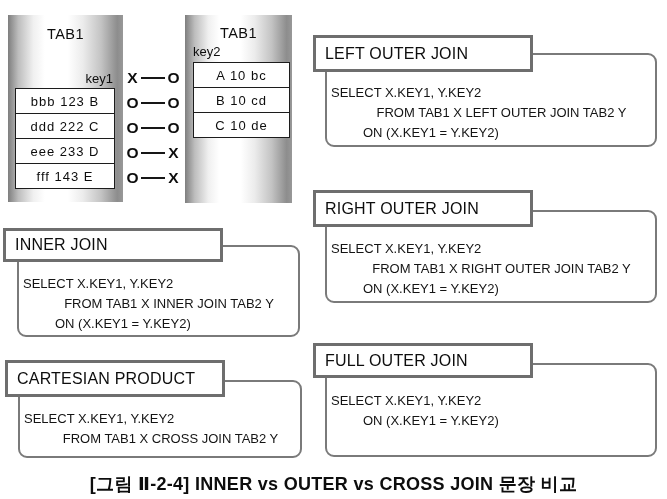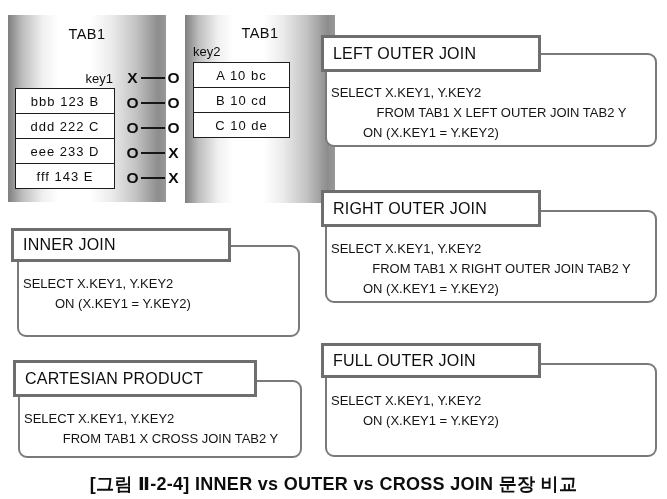--- a/index.html
+++ b/index.html
@@ -4,21 +4,20 @@
 <style>
   html,body{margin:0;padding:0;background:#fff;}
   #canvas{
     position:relative;width:667px;height:499px;background:#ffffff;overflow:hidden;
     font-family:"Liberation Sans","DejaVu Sans",sans-serif;color:#111;
   }
   
   .tcol{
     position:absolute;
     background:linear-gradient(90deg,#7e7e7e 0%,#bdbdbd 9%,#f0f0f0 22%,#ffffff 32%,#ffffff 52%,#ececec 65%,#c3c3c3 81%,#8d8d8d 95%,#989898 100%);
-    padding-left:43px;
   }
   .tcol-title{
     position:absolute;left:0;width:100%;text-align:center;
     font-size:14.5px;letter-spacing:.5px;color:#0d0d0d;
   }
   .keylab{position:absolute;font-size:13px;color:#0d0d0d;}
   .trows{position:absolute;}
   .trow{
     box-sizing:border-box;height:26px;margin-top:-1px;background:#fff;
     border:1.4px solid #1c1c1c;display:flex;align-items:center;justify-content:center;
@@ -30,21 +29,21 @@
   .conn{height:25.2px;display:flex;align-items:center;}
   .csym{font-weight:700;font-size:15.5px;width:13px;text-align:center;color:#0d0d0d;}
   .cline{flex:1;height:2.2px;background:#161616;margin:0 2px;}
   
   .jbox{position:absolute;}
   .jbody{
     position:absolute;box-sizing:border-box;background:#fff;
     border:2px solid #7a7a7a;border-radius:9px;padding-left:4px;z-index:1;
   }
   .jtitle{
-    position:absolute;left:8px;top:0;box-sizing:border-box;background:#fff;
+    position:absolute;left:0;top:0;box-sizing:border-box;background:#fff;
     border:3px solid #6e6e6e;display:flex;align-items:center;padding-left:9px;
     font-size:16px;letter-spacing:.2px;color:#0d0d0d;z-index:2;white-space:pre;
   }
   .sql{font-size:13px;line-height:20px;white-space:pre;color:#141414;}
   .ind1{padding-left:17px;text-align:center;}
   .ind2{padding-left:32px;}
   
   .caption{
     position:absolute;left:0;right:0;top:472px;text-align:center;
     font-size:18px;font-weight:700;letter-spacing:.3px;color:#0d0d0d;white-space:pre;
@@ -126,28 +125,29 @@
     <div class="jbody" style="left:12px;top:20px;width:332px;height:94px;padding-top:26px;">
       <div class="sql">SELECT X.KEY1, Y.KEY2</div>
       <div class="sql ind2">ON (X.KEY1 = Y.KEY2)</div>
     </div>
     <div class="jtitle" style="width:220px;height:35px;">FULL OUTER JOIN</div>
   </div>
 
   <div class="jbox" style="left:3px;top:228px;">
     <div class="jbody" style="left:14px;top:17px;width:283px;height:92px;padding-top:27px;">
       <div class="sql">SELECT X.KEY1, Y.KEY2</div>
+      <div class="sql ind1">FROM TAB1 X INNER JOIN TAB2 Y</div>
       <div class="sql ind2">ON (X.KEY1 = Y.KEY2)</div>
     </div>
     <div class="jtitle" style="width:220px;height:34px;">INNER JOIN</div>
   </div>
 
   <div class="jbox" style="left:5px;top:360px;">
     <div class="jbody" style="left:13px;top:20px;width:284px;height:78px;padding-top:27px;">
       <div class="sql">SELECT X.KEY1, Y.KEY2</div>
       <div class="sql ind1">FROM TAB1 X CROSS JOIN TAB2 Y</div>
     </div>
-    <div class="jtitle" style="width:244px;height:37px;">CARTESIAN PRODUCT</div>
+    <div class="jtitle" style="width:220px;height:37px;">CARTESIAN PRODUCT</div>
   </div>
 
   <div class="caption">[그림 Ⅱ-2-4] INNER vs OUTER vs CROSS JOIN 문장 비교</div>
 
 </div>
 
 </body></html>

